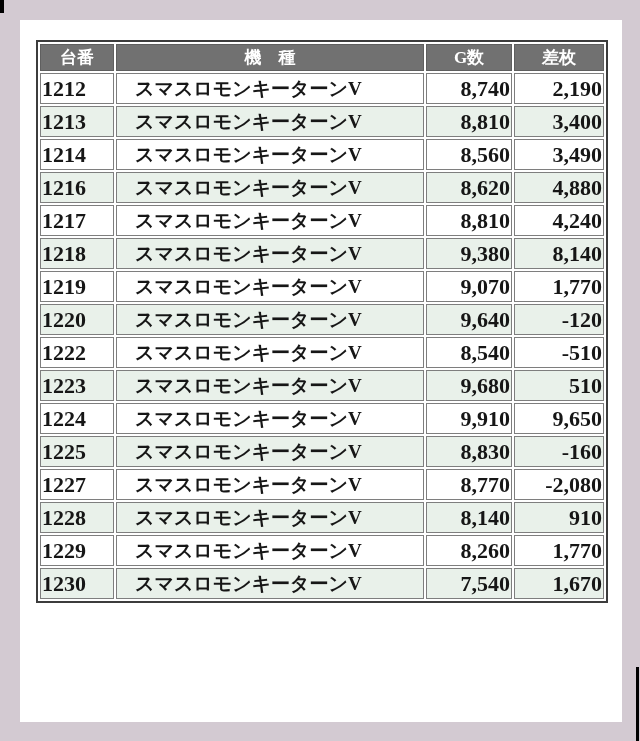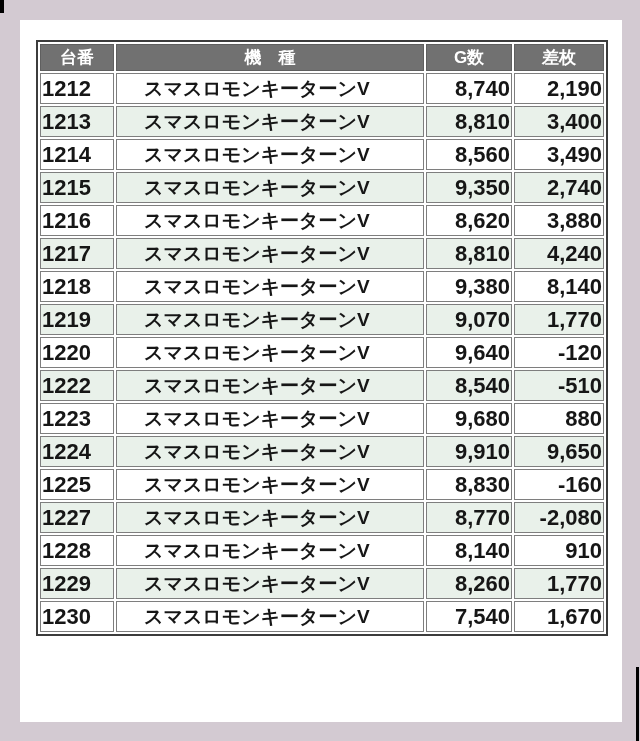--- a/index.html
+++ b/index.html
@@ -23,20 +23,21 @@
     background: var(--card-bg, #ffffff);
   }
   table.data {
     margin: 20px 0 12px 16px;
     width: 572px;
     table-layout: fixed;
     border-collapse: separate;
     border-spacing: 2px;
     border: 2px solid var(--outer-border, #3c3c3c);
     background: var(--card-bg, #ffffff);
+    font-family: Liberation Serif, serif;
   }
   th, td {
     box-sizing: border-box;
     vertical-align: middle;
     overflow: hidden;
     white-space: nowrap;
   }
   th {
     height: 26px;
     background: var(--header-bg, #717171);
@@ -54,21 +55,21 @@
   }
   tbody tr:nth-child(even) td {
     background: var(--alt-row-bg, #e9f1ea);
   }
   td.col-dai {
     font-weight: bold;
     font-size: 22px;
   }
   td.col-kishu {
     text-align: left;
-    padding-left: 27px;
+    padding-left: 18px;
     font-weight: 600;
     font-size: 19px;
   }
   td.col-g, td.col-sa {
     text-align: right;
     font-weight: bold;
     font-size: 22px;
   }
   
   .artifact-top-left {
@@ -122,30 +123,24 @@
     <td class="col-g">8,810</td>
     <td class="col-sa">3,400</td>
   </tr>
         <tr>
     <td class="col-dai">1214</td>
     <td class="col-kishu">スマスロモンキーターンV</td>
     <td class="col-g">8,560</td>
     <td class="col-sa">3,490</td>
   </tr>
         <tr>
-    <td class="col-dai">1215</td>
-    <td class="col-kishu">スマスロモンキーターンV</td>
-    <td class="col-g">9,350</td>
-    <td class="col-sa">2,740</td>
-  </tr>
-        <tr>
     <td class="col-dai">1216</td>
     <td class="col-kishu">スマスロモンキーターンV</td>
     <td class="col-g">8,620</td>
-    <td class="col-sa">3,880</td>
+    <td class="col-sa">4,880</td>
   </tr>
         <tr>
     <td class="col-dai">1217</td>
     <td class="col-kishu">スマスロモンキーターンV</td>
     <td class="col-g">8,810</td>
     <td class="col-sa">4,240</td>
   </tr>
         <tr>
     <td class="col-dai">1218</td>
     <td class="col-kishu">スマスロモンキーターンV</td>
@@ -167,21 +162,21 @@
         <tr>
     <td class="col-dai">1222</td>
     <td class="col-kishu">スマスロモンキーターンV</td>
     <td class="col-g">8,540</td>
     <td class="col-sa">-510</td>
   </tr>
         <tr>
     <td class="col-dai">1223</td>
     <td class="col-kishu">スマスロモンキーターンV</td>
     <td class="col-g">9,680</td>
-    <td class="col-sa">880</td>
+    <td class="col-sa">510</td>
   </tr>
         <tr>
     <td class="col-dai">1224</td>
     <td class="col-kishu">スマスロモンキーターンV</td>
     <td class="col-g">9,910</td>
     <td class="col-sa">9,650</td>
   </tr>
         <tr>
     <td class="col-dai">1225</td>
     <td class="col-kishu">スマスロモンキーターンV</td>

